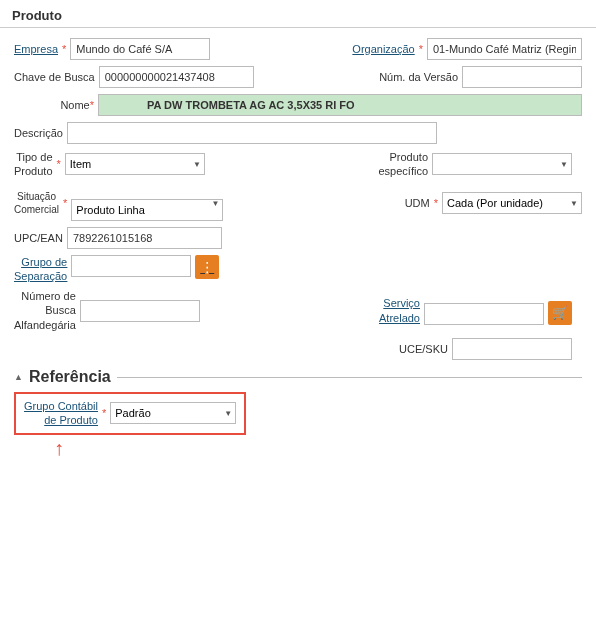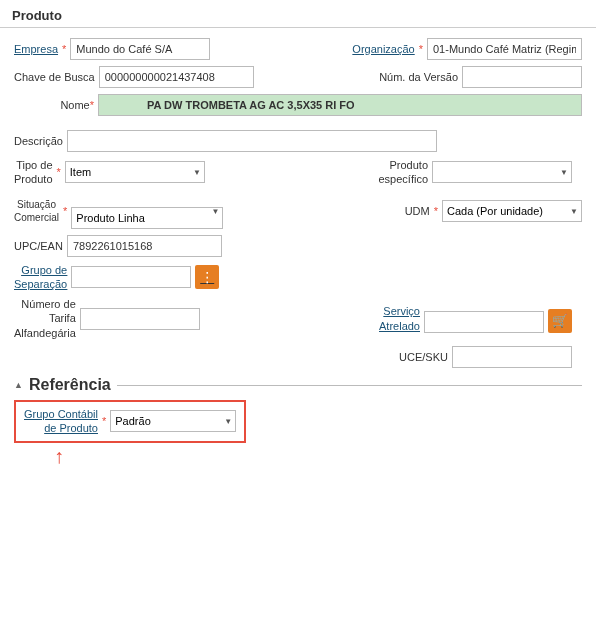--- a/index.html
+++ b/index.html
@@ -129,21 +129,21 @@
       align-items: center;
       justify-content: center;
       cursor: pointer;
       color: white;
       font-size: 13px;
       border-radius: 2px;
     }
     .nome-row {
       display: flex;
       align-items: center;
-      margin-bottom: 14px;
+      margin-bottom: 6px;
       gap: 4px;
     }
     .nome-label-area {
       width: 80px;
       text-align: right;
       font-size: 11px;
       flex-shrink: 0;
     }
     .nome-input-area {
       flex: 1;
@@ -285,37 +285,37 @@
   </div>
 
   <div class="form-row">
     <div class="form-group">
       <span class="label">UPC/EAN</span>
       <input type="text" class="input-upcean" value="7892261015168" style="">
     </div>
   </div>
 
   <div class="form-row" style="align-items:center;">
-    <div style="display:flex;align-items:center;gap:4px;text-decoration:underline;">
+    <div style="display:flex;align-items:flex-start;gap:4px;text-decoration:underline;">
       <div style="text-align:right;font-size:11px;color:#1a5276;text-decoration:underline;line-height:1.3;cursor:pointer;">
         <div>Grupo de</div>
         <div>Separação</div>
       </div>
       <input type="text" class="input-grupo" value="" style="">
       <button class="btn-orange">
         <span>⋮</span>
       </button>
     </div>
   </div>
 
   <div class="form-row" style="align-items:center;">
     <div style="display:flex;align-items:center;gap:4px;">
       <div style="text-align:right;font-size:11px;color:#333;line-height:1.3;">
         <div>Número de</div>
-        <div>Tarifa</div>
+        <div>Busca</div>
         <div>Alfandegária</div>
       </div>
       <input type="text" class="input-tarifa" value="" style="">
     </div>
     <div style="flex:1"></div>
     <div style="display:flex;align-items:flex-end;gap:4px;margin-right:10px;">
       <div style="text-align:right;font-size:11px;color:#1a5276;text-decoration:underline;cursor:pointer;line-height:1.3;">
         <div>Serviço</div>
         <div>Atrelado</div>
       </div>

